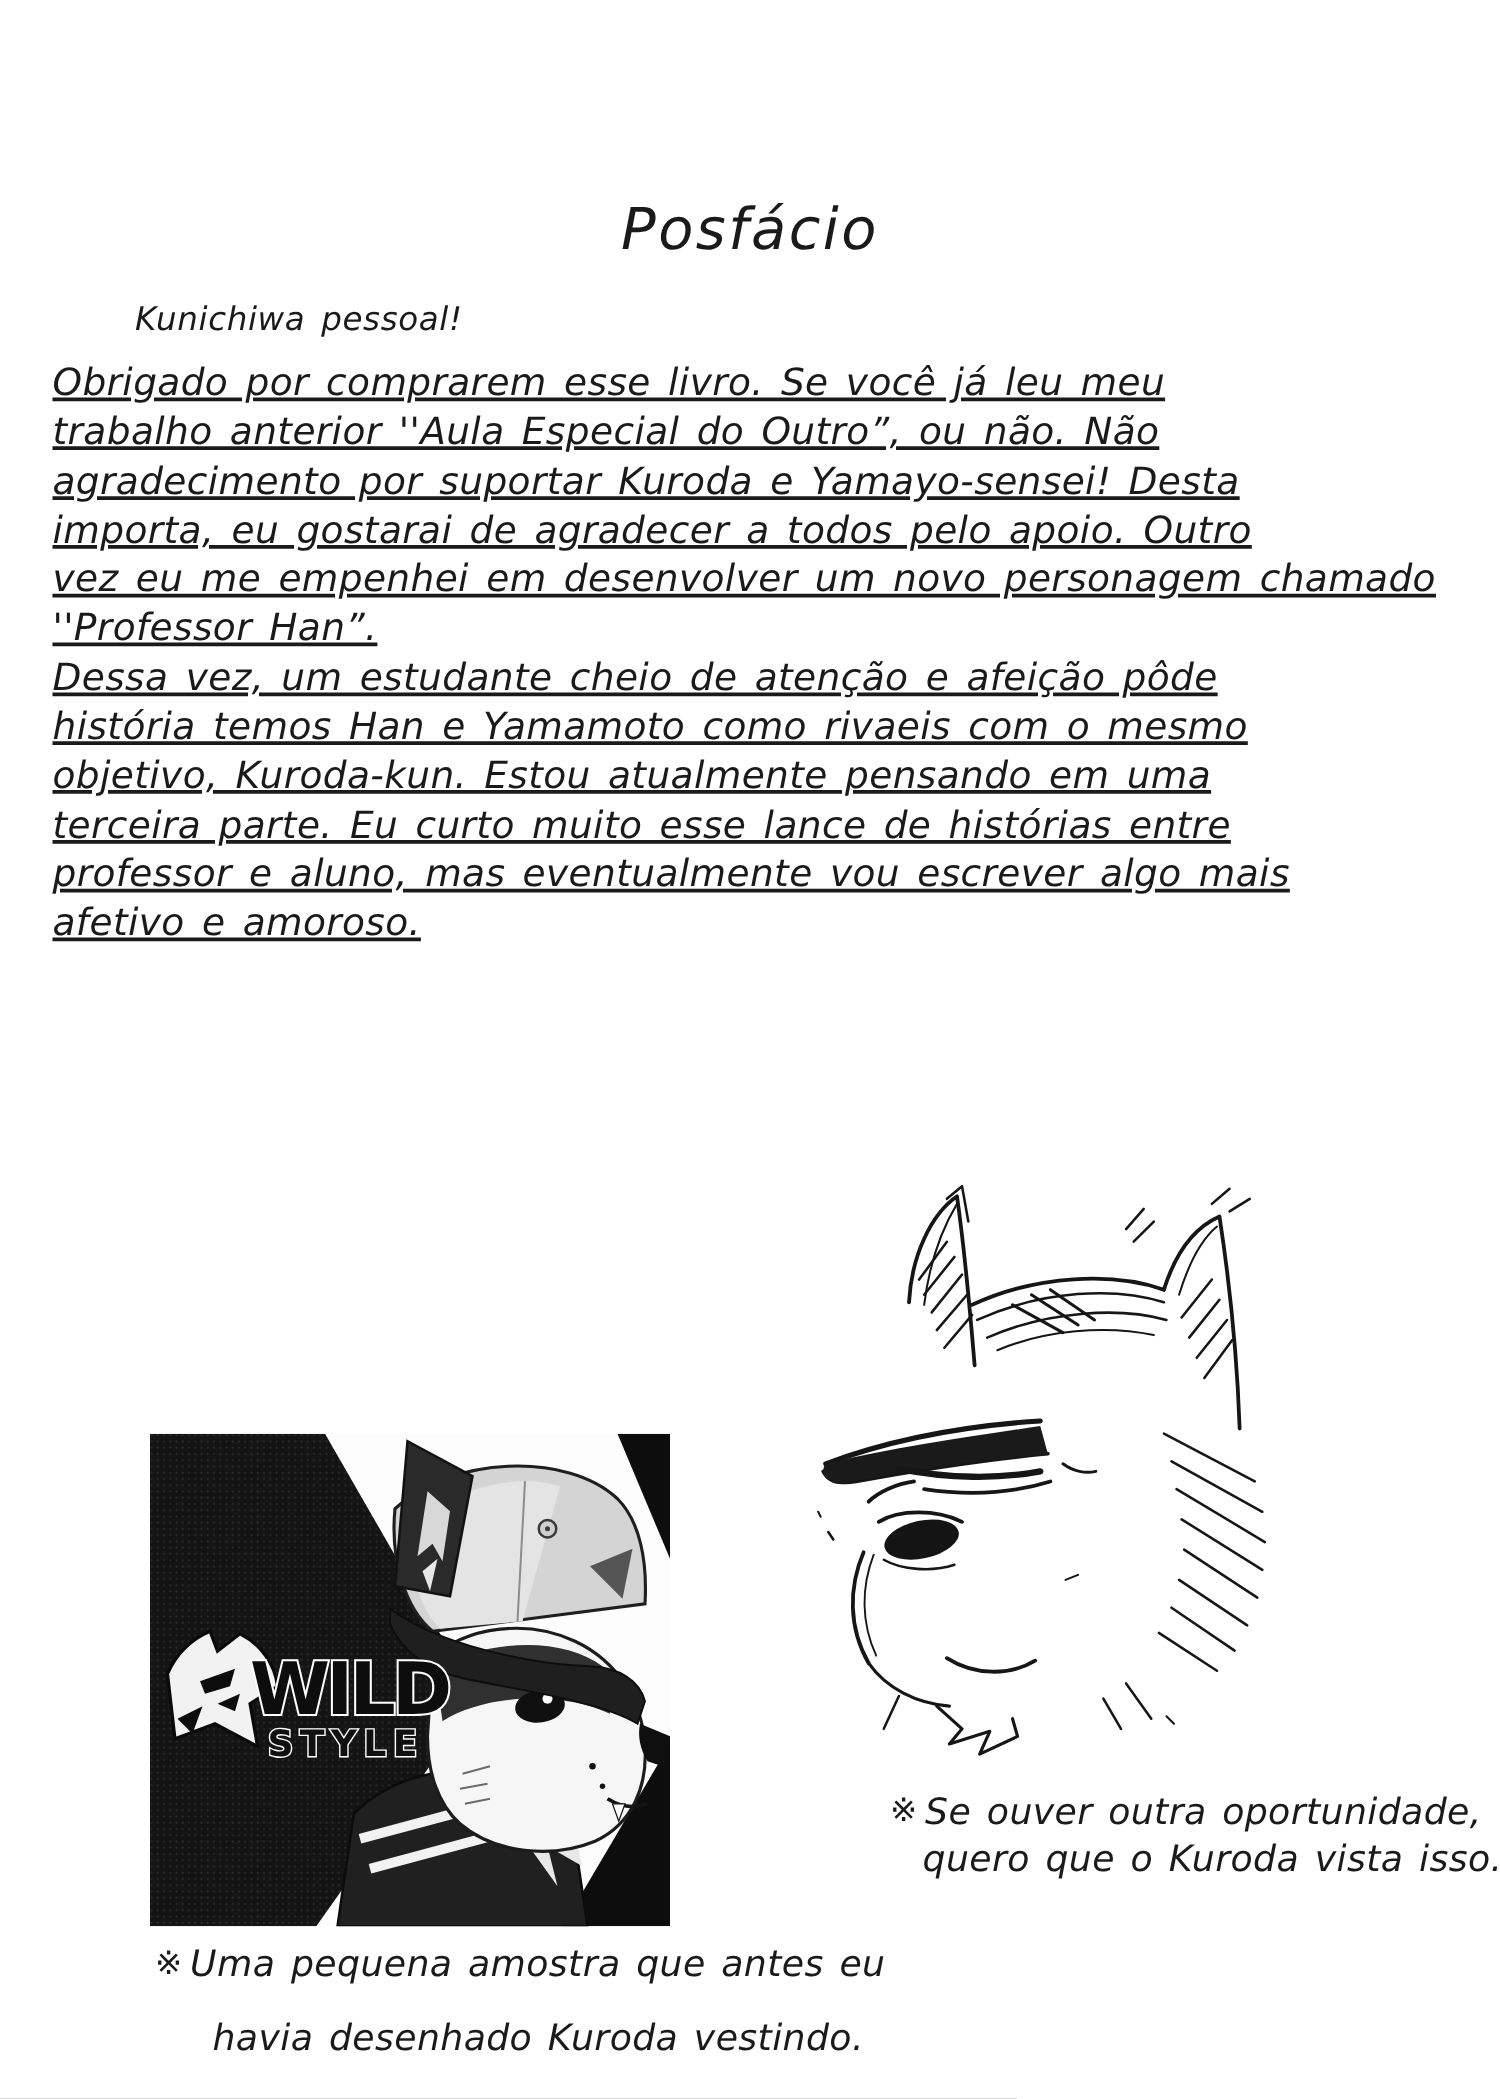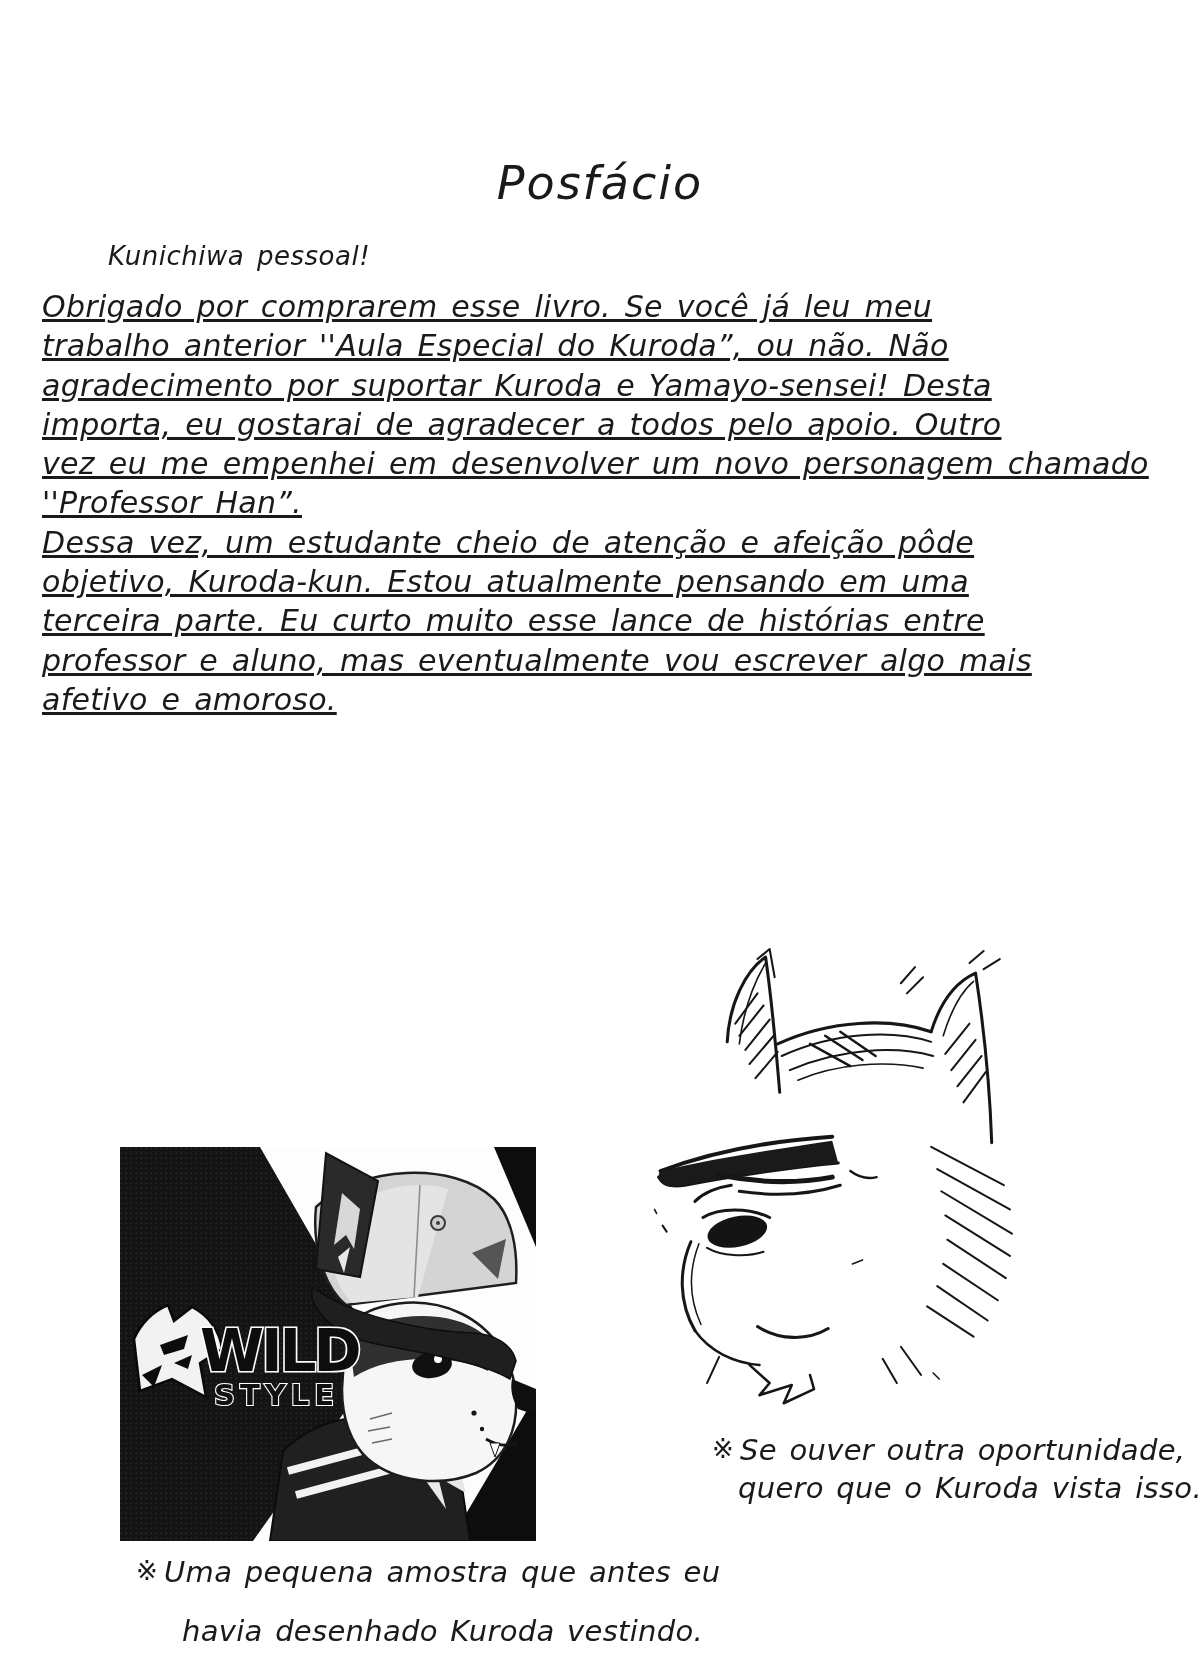--- a/index.html
+++ b/index.html
@@ -38,43 +38,44 @@
     position:absolute;top:1147px;left:120px;width:416px;height:394px;
   }
   .caption{
     font-size:29px;letter-spacing:.3px;word-spacing:3px;line-height:38px;
   }
   .caption-right{
     position:absolute;top:1430px;left:712px;white-space:nowrap;
   }
   .caption-right .line2{padding-left:26px;}
   .caption-left{
-    position:absolute;top:1552px;left:136px;white-space:nowrap;
+    position:absolute;top:1552px;left:124px;white-space:nowrap;
   }
   .caption-left .line2{padding-left:46px;margin-top:21px;}
   .refmark{font-style:normal;font-size:26px;vertical-align:2px;padding-right:6px;}
   svg{display:block;}
 </style>
 </head>
 <body>
 
 <div class="page">
 
   <h1 class="title">Posfácio</h1>
 
   <div class="greeting">Kunichiwa pessoal!</div>
 
   <div class="paragraph">
       <div class="pline">Obrigado por comprarem esse livro. Se você já leu meu</div>
-      <div class="pline">trabalho anterior ''Aula Especial do Kuroda”, ou não. Não</div>
+      <div class="pline">trabalho anterior ''Aula Especial do Outro”, ou não. Não</div>
       <div class="pline">agradecimento por suportar Kuroda e Yamayo-sensei! Desta</div>
       <div class="pline">importa, eu gostarai de agradecer a todos pelo apoio. Outro</div>
       <div class="pline">vez eu me empenhei em desenvolver um novo personagem chamado</div>
       <div class="pline">''Professor Han”.</div>
       <div class="pline">Dessa vez, um estudante cheio de atenção e afeição pôde</div>
+      <div class="pline">história temos Han e Yamamoto como rivaeis com o mesmo</div>
       <div class="pline">objetivo, Kuroda-kun. Estou atualmente pensando em uma</div>
       <div class="pline">terceira parte. Eu curto muito esse lance de histórias entre</div>
       <div class="pline">professor e aluno, mas eventualmente vou escrever algo mais</div>
       <div class="pline">afetivo e amoroso.</div>
     </div>
 
   <svg class="sketch-right" viewBox="0 0 420 480" width="424" height="486">
     <g stroke="#161616" fill="none" stroke-linecap="round" stroke-linejoin="round">
 
       <path d="M128,118 C130,80 146,48 166,34 C170,62 176,120 180,168" stroke-width="3"></path>

